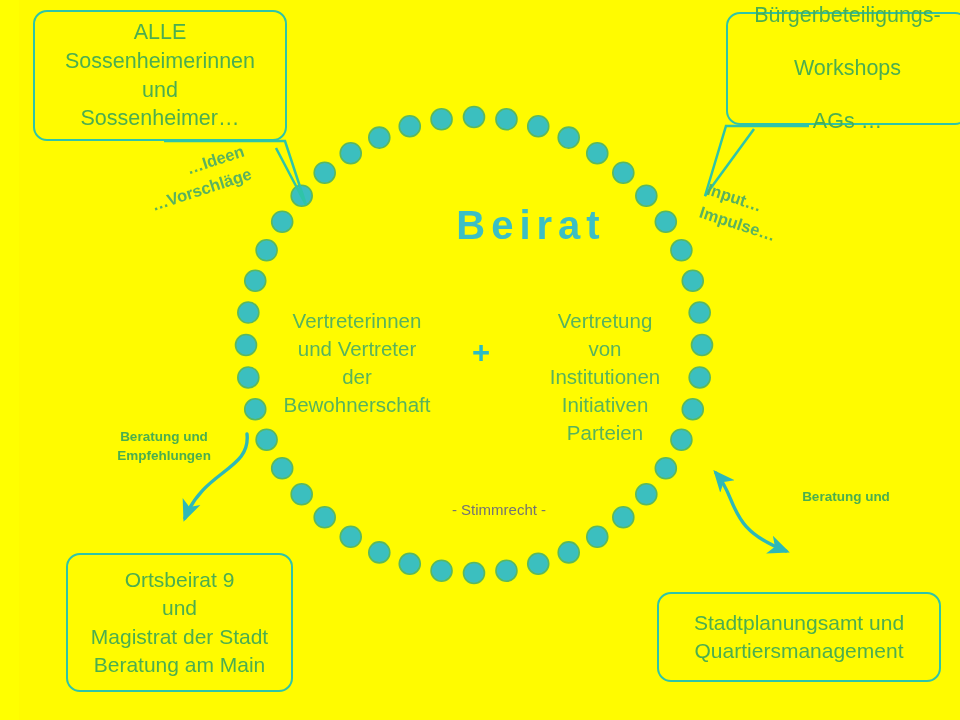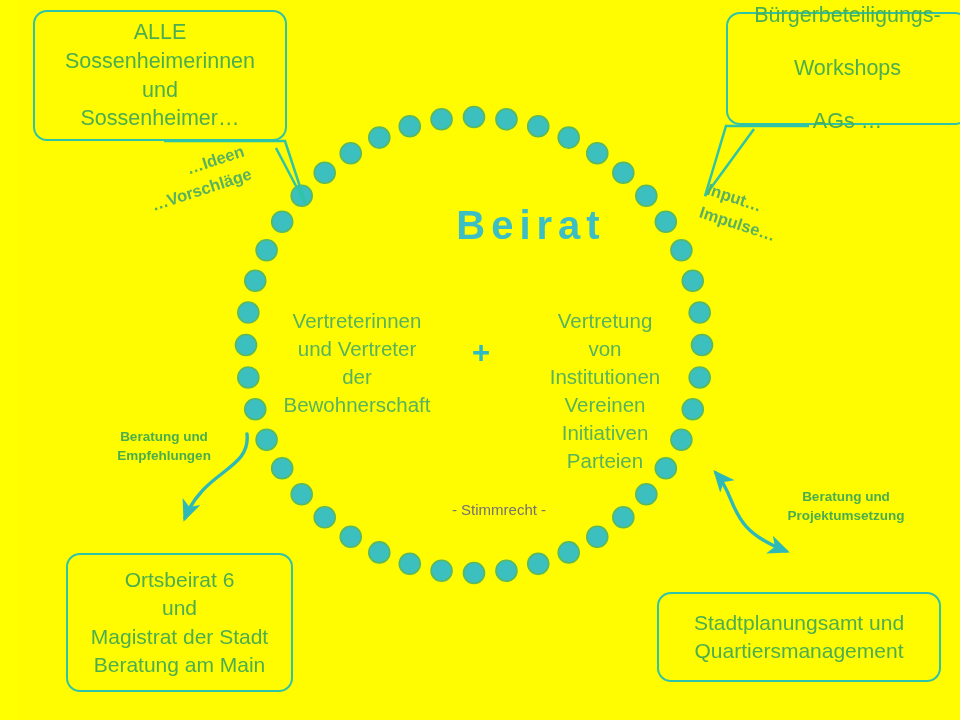--- a/index.html
+++ b/index.html
@@ -258,21 +258,21 @@
     <span class="line">Sossenheimer…</span>
   </div>
 
   <div class="callout" id="bubble-workshops">
     <span class="line">Bürgerbeteiligungs-</span>
     <span class="line">Workshops</span>
     <span class="line">AGs …</span>
   </div>
 
   <div class="callout" id="box-ortsbeirat">
-    <span class="line">Ortsbeirat 6</span>
+    <span class="line">Ortsbeirat 9</span>
     <span class="line">und</span>
     <span class="line">Magistrat der Stadt</span>
     <span class="line">Beratung am Main</span>
   </div>
 
   <div class="callout" id="box-stadtplanung">
     <span class="line">Stadtplanungsamt und</span>
     <span class="line">Quartiersmanagement</span>
   </div>
 
@@ -285,21 +285,20 @@
       <span class="line">der</span>
       <span class="line">Bewohnerschaft</span>
     </div>
 
     <div id="plus-sign">+</div>
 
     <div class="col">
       <span class="line">Vertretung</span>
       <span class="line">von</span>
       <span class="line">Institutionen</span>
-      <span class="line">Vereinen</span>
       <span class="line">Initiativen</span>
       <span class="line">Parteien</span>
     </div>
   </div>
 
   <div id="stimmrecht">- Stimmrecht -</div>
 
   <div class="annot-rot" id="annot-ideen">
     <div>…Ideen</div>
     <div>…Vorschläge</div>
@@ -310,16 +309,15 @@
     <div>Impulse…</div>
   </div>
 
   <div class="annot" id="annot-beratung-left">
     <div>Beratung und</div>
     <div>Empfehlungen</div>
   </div>
 
   <div class="annot" id="annot-beratung-right">
     <div>Beratung und</div>
-    <div>Projektumsetzung</div>
   </div>
 
 </div>
 
 </body></html>

